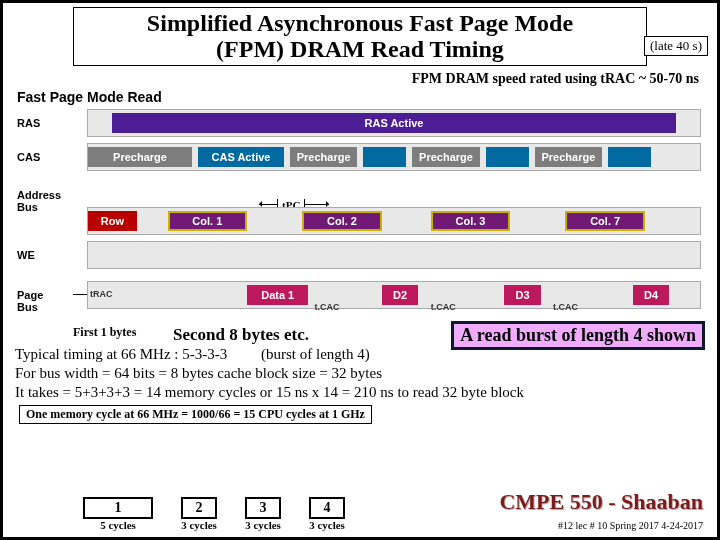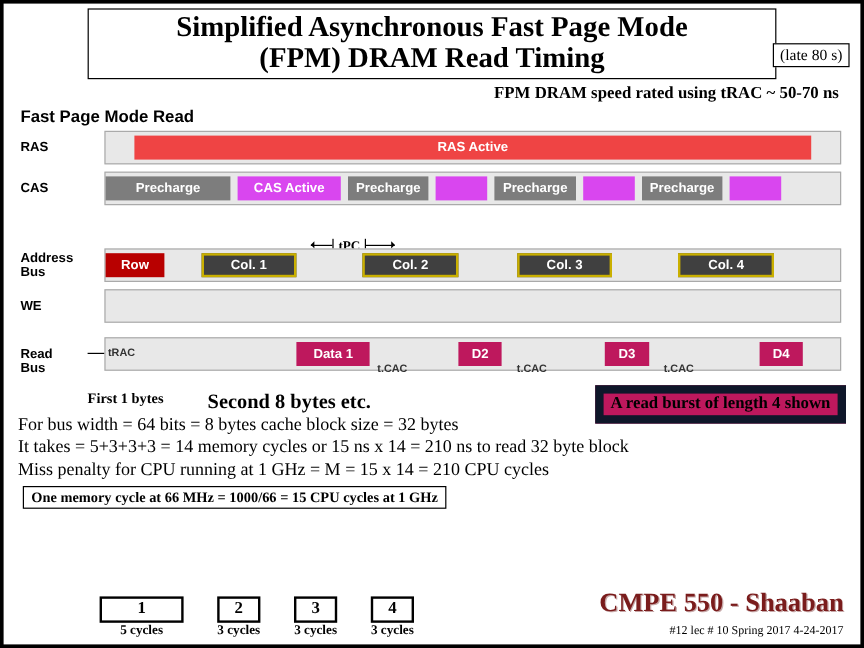--- a/index.html
+++ b/index.html
@@ -9,72 +9,72 @@
   .title { font-size: 24px; font-weight: bold; line-height: 1.1; }
   .late-box { position: absolute; right: -62px; top: 28px; border: 1px solid #000; padding: 1px 5px; font-size: 13px; background: #fff; }
   .speed { text-align: right; font-size: 14px; font-weight: bold; margin: 5px 18px 0 0; }
 
   .diagram { margin: 2px 8px 0 8px; position: relative; height: 240px; }
   .fpm-label { font-weight: bold; font-size: 14px; font-family: Arial, sans-serif; position: absolute; left: 6px; top: 0; }
   .row-label { position: absolute; left: 6px; font-size: 11px; font-family: Arial, sans-serif; font-weight: bold; }
   .tracks { position: absolute; left: 76px; right: 8px; top: 20px; bottom: 0; }
   .track { position: relative; height: 28px; margin-bottom: 6px; background: #e8e8e8; border: 1px solid #aaa; }
   .seg { position: absolute; top: 3px; bottom: 3px; display: flex; align-items: center; justify-content: center; font-size: 11px; font-family: Arial, sans-serif; font-weight: bold; color: #fff; }
-  .ras-active { background: #ef4444; }
+  .ras-active { background: #4c1d95; }
   .grey-seg { background: #7d7d7d; }
-  .cas-active { background: #d946ef; }
+  .cas-active { background: #0369a1; }
   .row-seg { background: #b80000; }
-  .col-seg { background: #404040; border: 2px solid #cab000; color: #fff; text-align: center; }
+  .col-seg { background: #701a75; border: 2px solid #cab000; color: #fff; text-align: center; }
   .data-seg { background: #be185d; }
   .tiny { font-size: 9px; font-family: Arial, sans-serif; font-weight: bold; position: absolute; }
   .tpc-box { position: absolute; background: #fff; border-left: 1px solid #000; border-right: 1px solid #000; padding: 0 4px; font-size: 11px; font-weight: bold; left: 190px; top: 90px; }
   .tpc-arrow { position: absolute; left: 172px; top: 95px; width: 70px; height: 1px; background: #000; }
   .tpc-arrow::before, .tpc-arrow::after { content:""; position:absolute; top:-3px; border:3px solid transparent; }
   .tpc-arrow::before { left:-3px; border-right-color:#000; }
   .tpc-arrow::after { right:-3px; border-left-color:#000; }
   .mem-time { position: absolute; font-size: 10px; left: 4px; top: 179px; font-weight: bold; }
   .mem-arrow { position: absolute; left: -14px; top: 185px; width: 180px; height: 1px; background: #000; }
 
   .first8 { font-size: 12px; font-weight: bold; position: absolute; left: 70px; top: 322px; }
   .second8 { font-size: 17px; font-weight: bold; position: absolute; left: 170px; top: 322px; }
-  .burst-box { position: absolute; right: 12px; top: 318px; border: 7px solid #0f172a; padding: 1px 6px; font-size: 14px; font-weight: bold; background: #be185d; }
+  .burst-box { position: absolute; right: 12px; top: 318px; border: 3px solid #0f172a; padding: 1px 6px; font-size: 18px; font-weight: bold; background: #f0abfc; }
 
   .body-text { position: absolute; left: 12px; top: 342px; right: 12px; font-size: 15px; line-height: 1.25; }
   .one-mem { border: 1px solid #000; display: inline-block; padding: 1px 6px; font-size: 12px; font-weight: bold; margin: 4px 0 2px 4px; }
 
   .cycle-row { position: absolute; left: 80px; bottom: 6px; display: flex; gap: 28px; align-items: flex-start; }
   .cycle-box { border: 2px solid #000; width: 70px; text-align: center; font-size: 14px; font-weight: bold; padding: 1px 0; }
   .cycle-box.small { width: 36px; }
   .cycle-sub { font-size: 11px; font-weight: bold; text-align: center; }
 
   .cmpe { position: absolute; right: 14px; bottom: 22px; font-size: 22px; font-weight: bold; color: #7a1c1c; text-shadow: 1px 1px 0 #c7a9a9; }
   .foot { position: absolute; right: 14px; bottom: 6px; font-size: 10px; }
 </style>
 </head>
 <body>
 
 <div class="outer">
 
   <div class="title-wrap">
     <div class="title">Simplified Asynchronous Fast Page Mode</div>
     <div class="title">(FPM)  DRAM Read Timing</div>
-    <div class="late-box">(late 80 s)</div>
+    <div class="late-box">(late 40 s)</div>
   </div>
 
   <div class="speed">FPM DRAM speed rated using tRAC ~  50-70 ns</div>
 
   <div class="diagram">
     <div class="fpm-label">Fast Page Mode Read</div>
 
     <div class="row-label" style="top:28px">RAS</div>
     <div class="row-label" style="top:62px">CAS</div>
-    <div class="row-label" style="top:120px;white-space:pre-line">Address
+    <div class="row-label" style="top:100px;white-space:pre-line">Address
 Bus</div>
     <div class="row-label" style="top:160px">WE</div>
-    <div class="row-label" style="top:200px;white-space:pre-line">Read
+    <div class="row-label" style="top:200px;white-space:pre-line">Page
 Bus</div>
 
     <div class="tracks">
 
       <div class="track">
         <div class="seg ras-active" style="left:4%;width:92%">RAS Active</div>
       </div>
 
       <div class="track">
         <div class="seg grey-seg" style="left:0;width:17%">Precharge</div>
@@ -88,21 +88,21 @@
       </div>
 
       <div class="tpc-arrow"></div>
       <div class="tpc-box">tPC</div>
 
       <div class="track" style="margin-top:36px">
         <div class="seg row-seg" style="left:0;width:8%">Row</div>
         <div class="seg col-seg" style="left:13%;width:13%">Col. 1</div>
         <div class="seg col-seg" style="left:35%;width:13%">Col. 2</div>
         <div class="seg col-seg" style="left:56%;width:13%">Col. 3</div>
-        <div class="seg col-seg" style="left:78%;width:13%">Col. 4</div>
+        <div class="seg col-seg" style="left:78%;width:13%">Col. 7</div>
       </div>
 
       <div class="track"></div>
 
       <div class="mem-arrow"></div>
       <div class="mem-time">(memory access time)</div>
 
       <div class="track" style="margin-top:12px">
         <span class="tiny" style="left:2px;top:7px;color:#333">tRAC</span>
         <div class="seg data-seg" style="left:26%;width:10%">Data 1</div>
@@ -114,23 +114,27 @@
         <div class="seg data-seg" style="left:89%;width:6%">D4</div>
       </div>
     </div>
   </div>
 
   <div class="first8">First 1 bytes</div>
   <div class="second8">Second 8 bytes   etc.</div>
   <div class="burst-box">A read burst of length 4 shown</div>
 
   <div class="body-text">
+    <div>
+      <span>Typical timing at  66 MHz  :   5-3-3-3</span>
+      &nbsp;&nbsp;&nbsp;&nbsp;&nbsp;&nbsp;&nbsp;
+      <span>(burst of length 4)</span>
+    </div>
     <div>For bus width = 64 bits =  8 bytes        cache  block size = 32 bytes</div>
     <div>It takes =  5+3+3+3  =  14 memory cycles  or   15 ns  x 14 =  210 ns  to read 32 byte block</div>
-    <div>Miss penalty for CPU  running at 1 GHz  = M =    15 x 14  =  210  CPU cycles</div>
     <div class="one-mem">One memory cycle at 66 MHz =  1000/66 = 15 CPU cycles at 1 GHz</div>
   </div>
 
   <div class="cycle-row">
     <div>
       <div class="cycle-box">1</div>
       <div class="cycle-sub">5 cycles</div>
     </div>
     <div>
       <div class="cycle-box small">2</div>

